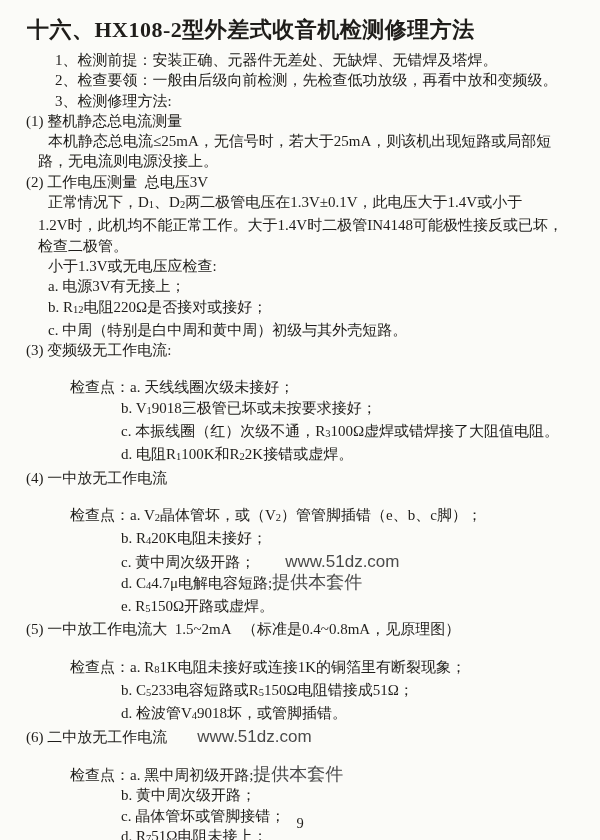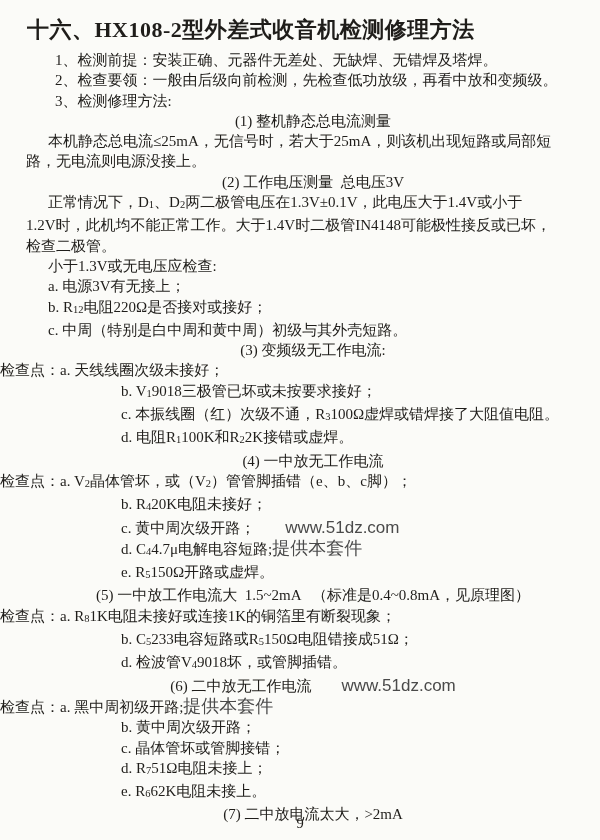--- a/index.html
+++ b/index.html
@@ -30,24 +30,24 @@
   }
   .doc-body{
     padding-top:5px;
   }
   .line{
     font-size:15px;
     line-height:20.3px;
     white-space:pre-wrap;
   }
   .ind-num{padding-left:55px;}
-  .ind-item{padding-left:26px;text-align:center;}
+  .ind-item{padding-left:26px;}
   .ind-para{padding-left:48px;}
-  .ind-cont{padding-left:26px;}
-  .ind-check{}
+  .ind-cont{padding-left:38px;}
+  .ind-check{padding-left:70px;margin-top:17px;}
   .ind-sub{padding-left:121px;}
   .sub{
     font-size:10.5px;
     vertical-align:-1px;
   }
   .wm{
     font-family:"Liberation Sans","DejaVu Sans",sans-serif;
     color:var(--wm);
     margin-left:30px;
     font-size:17px;

